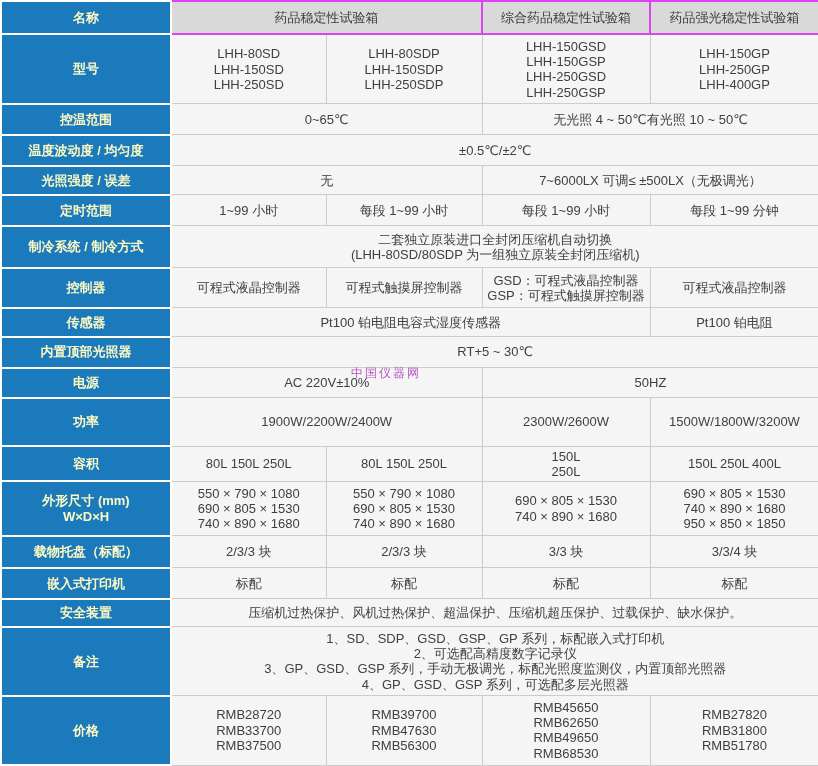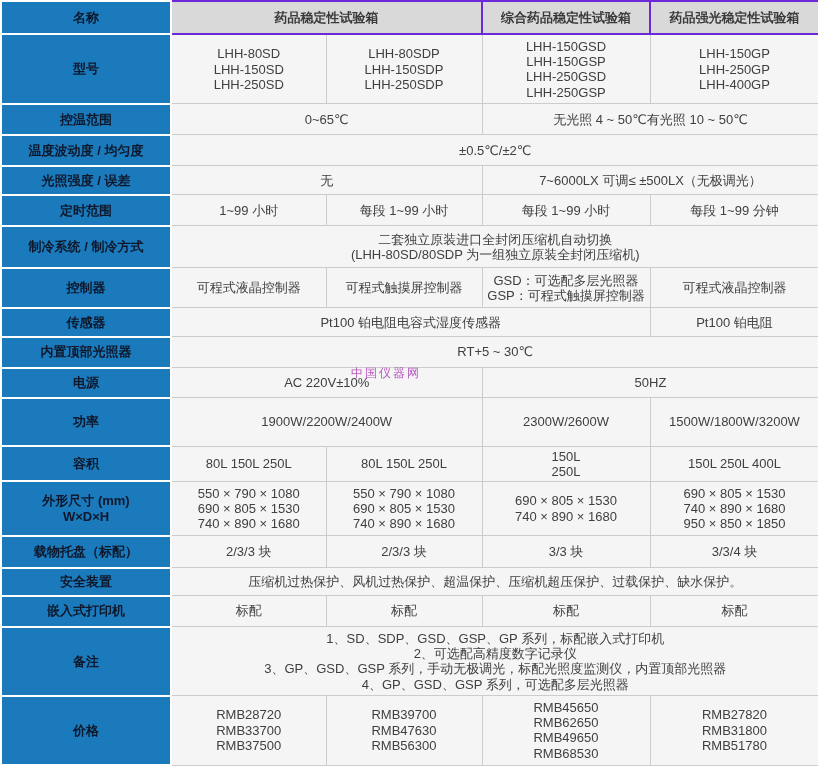--- a/index.html
+++ b/index.html
@@ -23,30 +23,30 @@
   td {
     text-align: center;
     vertical-align: middle;
     font-size: 13px;
     line-height: 1.18;
     white-space: pre-line;
     overflow: hidden;
   }
   td.lbl {
     background: #1a7abc;
-    color: #0f172a;
+    color: #fef9c3;
     font-weight: bold;
     border: 2px solid #ffffff;
     font-size: 13px;
   }
   td.hd {
     background: #d9d9d9;
     color: #3a3a3a;
-    font-weight: bold;
-    border: 2px solid #6d28d9;
+    font-weight: normal;
+    border: 2px solid #d946ef;
     margin-left: 37px;
   }
   td.dc {
     background: #f5f5f5;
     color: #404040;
     border: 1px solid #cccccc;
   }
   .watermark {
     position: absolute;
     left: 351px;
@@ -130,21 +130,21 @@
       <tr style="height:38px">
         <td class="lbl">制冷系统 / 制冷方式</td>
         <td class="dc" colspan="4">二套独立原装进口全封闭压缩机自动切换
 (LHH-80SD/80SDP 为一组独立原装全封闭压缩机)</td>
       </tr>
 
       <tr style="height:36px">
         <td class="lbl">控制器</td>
         <td class="dc">可程式液晶控制器</td>
         <td class="dc">可程式触摸屏控制器</td>
-        <td class="dc">GSD：可选配多层光照器
+        <td class="dc">GSD：可程式液晶控制器
 GSP：可程式触摸屏控制器</td>
         <td class="dc">可程式液晶控制器</td>
       </tr>
 
       <tr style="height:26px">
         <td class="lbl">传感器</td>
         <td class="dc" colspan="3">Pt100 铂电阻电容式湿度传感器</td>
         <td class="dc">Pt100 铂电阻</td>
       </tr>
 
@@ -193,31 +193,31 @@
       </tr>
 
       <tr style="height:29px">
         <td class="lbl">载物托盘（标配）</td>
         <td class="dc">2/3/3 块</td>
         <td class="dc">2/3/3 块</td>
         <td class="dc">3/3 块</td>
         <td class="dc">3/3/4 块</td>
       </tr>
 
+      <tr style="height:28px">
+        <td class="lbl">嵌入式打印机</td>
+        <td class="dc">标配</td>
+        <td class="dc">标配</td>
+        <td class="dc">标配</td>
+        <td class="dc">标配</td>
+      </tr>
+
       <tr style="height:25px">
         <td class="lbl">安全装置</td>
         <td class="dc" colspan="4">压缩机过热保护、风机过热保护、超温保护、压缩机超压保护、过载保护、缺水保护。</td>
-      </tr>
-
-      <tr style="height:28px">
-        <td class="lbl">嵌入式打印机</td>
-        <td class="dc">标配</td>
-        <td class="dc">标配</td>
-        <td class="dc">标配</td>
-        <td class="dc">标配</td>
       </tr>
 
       <tr style="height:55px">
         <td class="lbl">备注</td>
         <td class="dc" colspan="4">1、SD、SDP、GSD、GSP、GP 系列，标配嵌入式打印机
 2、可选配高精度数字记录仪
 3、GP、GSD、GSP 系列，手动无极调光，标配光照度监测仪，内置顶部光照器
 4、GP、GSD、GSP 系列，可选配多层光照器</td>
       </tr>
 

